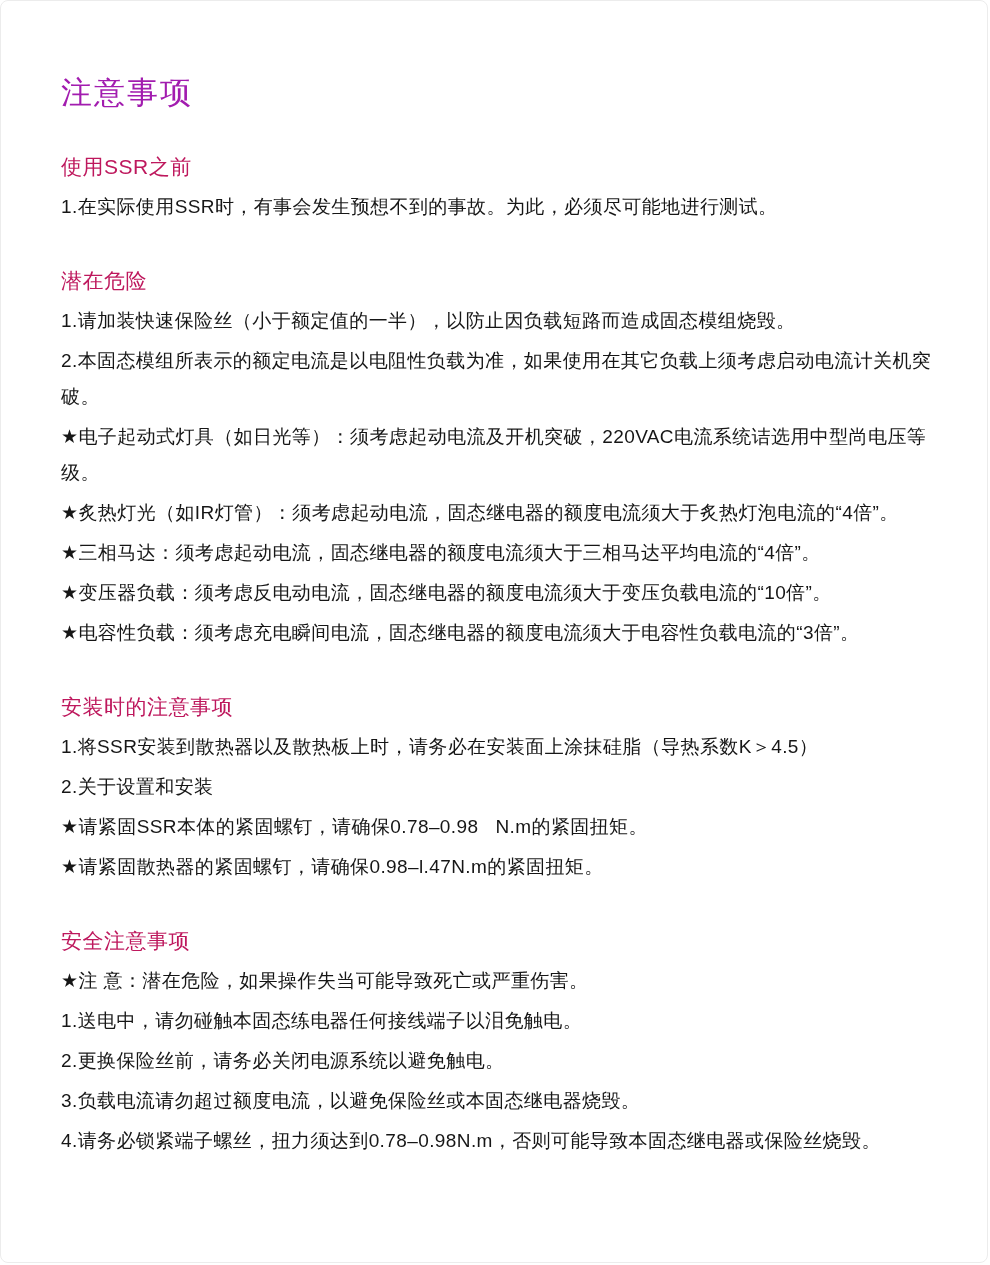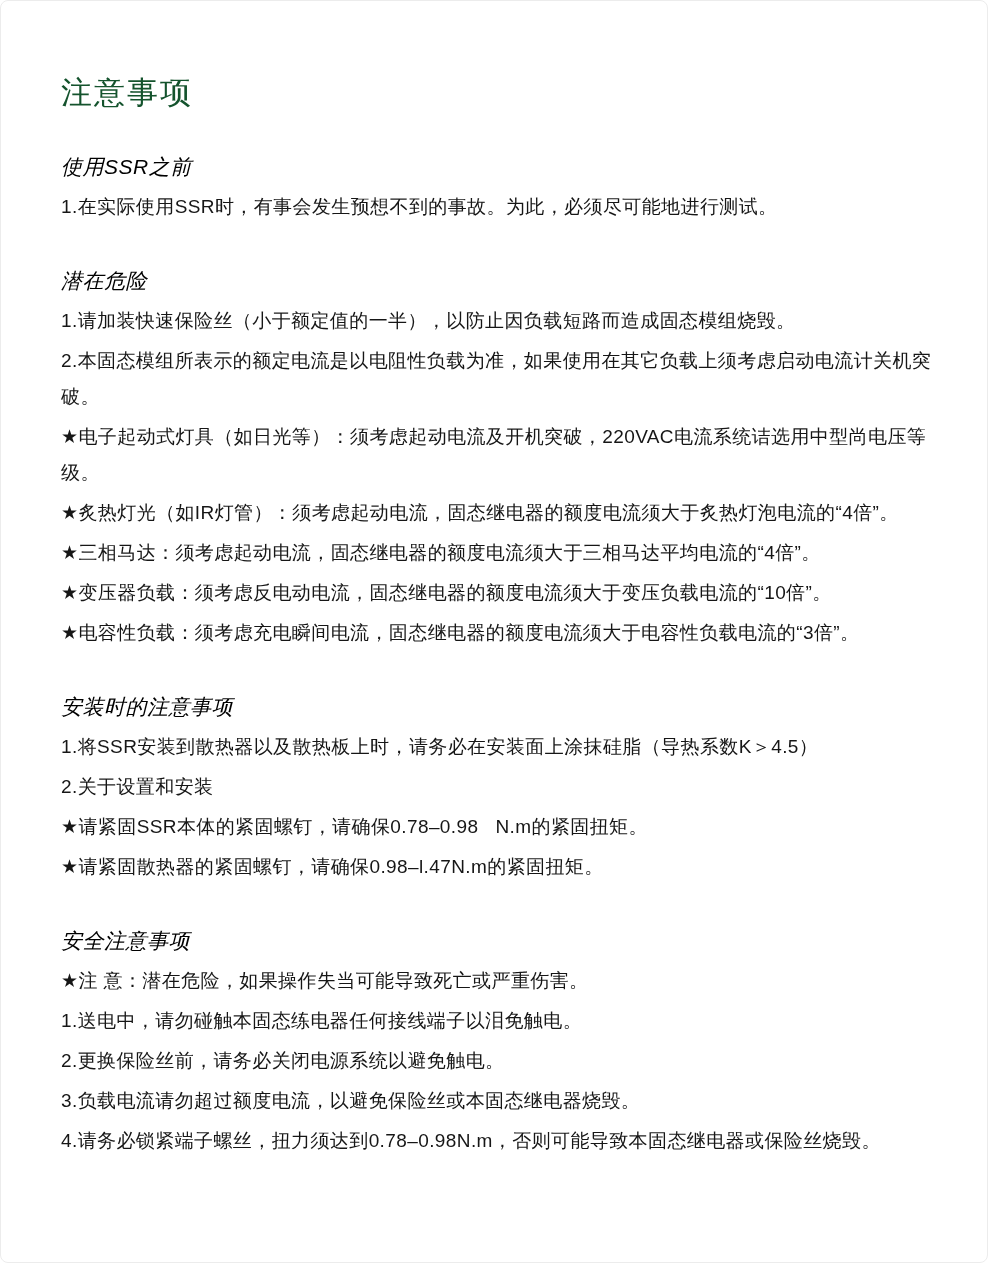--- a/index.html
+++ b/index.html
@@ -19,29 +19,28 @@
     padding: 0 52px 0 60px;
     overflow: hidden;
     color: #141414;
   }
   h1.doc-title {
     margin: 74px 0 0 0;
     font-size: 31px;
     font-weight: 500;
     letter-spacing: 2px;
     line-height: 1.15;
-    color: #14532d;
+    color: #a21caf;
   }
   h2.sec-heading {
     margin: 42px 0 8px 0;
     font-size: 21px;
     font-weight: 500;
     letter-spacing: 0.5px;
-    color: #000000;
-    font-style: italic;
+    color: #be185d;
   }
   p.doc-line {
     margin: 0 0 4px 0;
     font-size: 19px;
     line-height: 36px;
     letter-spacing: 0.4px;
     white-space: pre-wrap;
     color: #161616;
   }
   section { display: block; }

